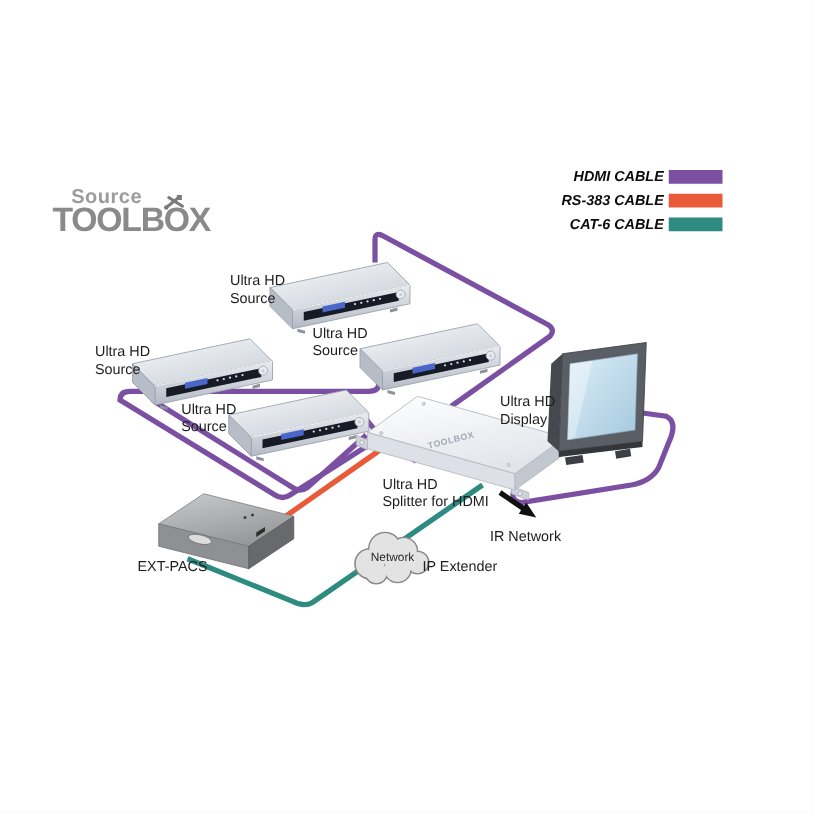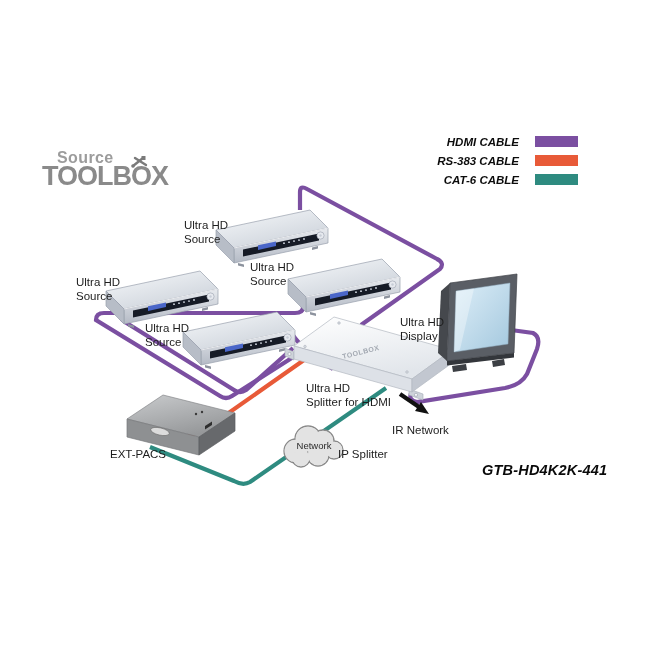--- a/index.html
+++ b/index.html
@@ -7,21 +7,21 @@
          font-family:"Liberation Sans",sans-serif;outline:1px solid #e2e2e2;}
   #artwork{position:absolute;left:0;top:0;}
   .lbl{position:absolute;font-size:11.5px;line-height:14px;color:#1d1d1d;white-space:pre-line;}
   .logo-brand{position:absolute;left:57px;top:149px;font-size:16px;font-weight:bold;
               color:#9c9c9c;letter-spacing:.4px;}
   .logo-product{position:absolute;left:42px;top:161px;font-size:27px;font-weight:bold;
               color:#8a8a8a;letter-spacing:-1px;}
   .logo-tools{position:absolute;left:129px;top:155px;}
   .legend-row{position:absolute;right:72px;height:13px;display:flex;align-items:center;}
   .legend-label{font-size:11.5px;font-weight:bold;font-style:italic;color:#0c0c0c;
-                margin-right:16px;white-space:nowrap;}
+                margin-right:4px;white-space:nowrap;}
   .legend-swatch{width:43px;height:11px;}
   .model{position:absolute;left:482px;top:462px;font-size:14.5px;font-weight:bold;
          font-style:italic;color:#0a0a0a;letter-spacing:.2px;}
   .net-ip{position:absolute;left:338px;top:448px;font-size:11.5px;color:#1d1d1d;}
 </style>
 </head>
 <body>
 
 <div id="stage">
 
@@ -178,16 +178,15 @@
 Source</div>
   <div class="lbl" style="left:76px;top:275px">Ultra HD
 Source</div>
   <div class="lbl" style="left:145px;top:321px">Ultra HD
 Source</div>
   <div class="lbl" style="left:400px;top:315px">Ultra HD
 Display</div>
   <div class="lbl" style="left:306px;top:381px">Ultra HD
 Splitter for HDMI</div>
   <div class="lbl" style="left:110px;top:447px">EXT-PACS</div>
-  <div class="net-ip">IP Splitter</div>
+  <div class="net-ip">IP Extender</div>
   <div class="lbl" style="left:392px;top:423px">IR Network</div>
-  <div class="model">GTB-HD4K2K-441</div>
 </div>
 
 </body></html>

